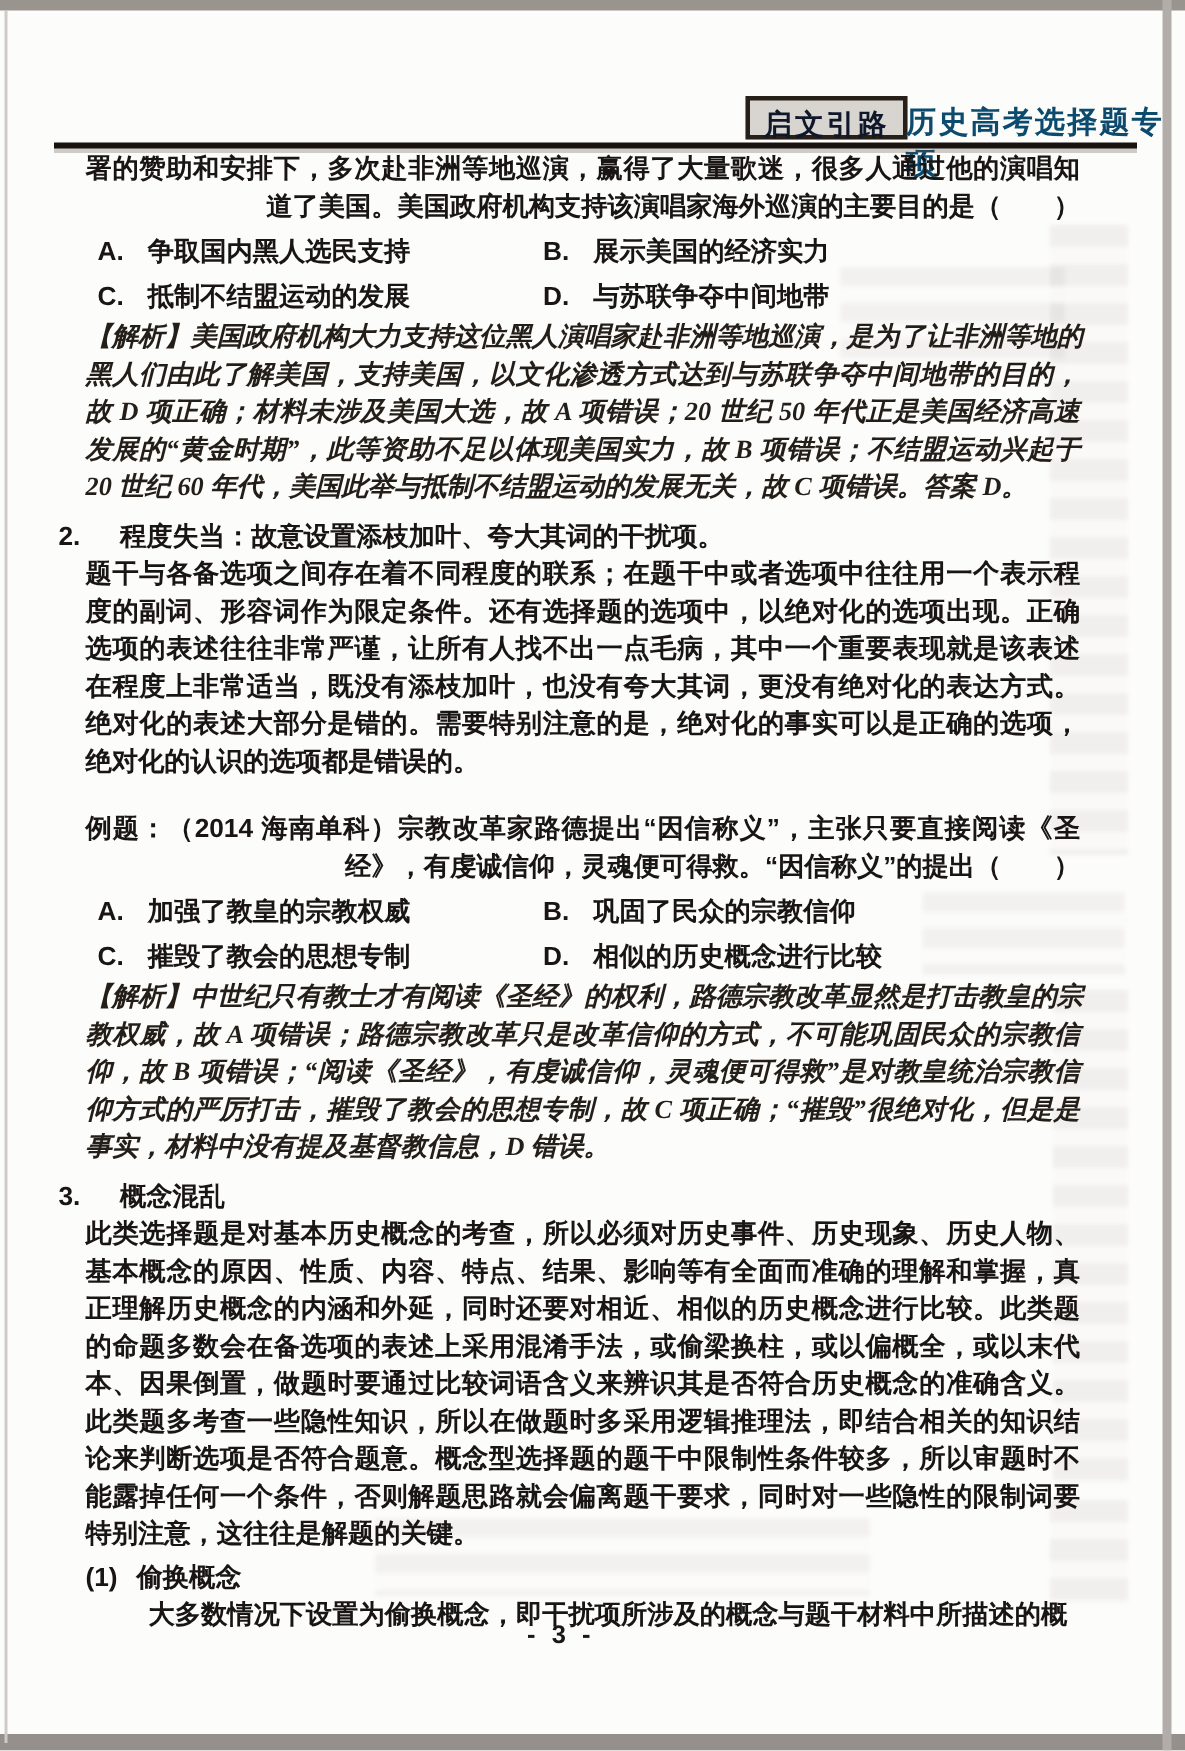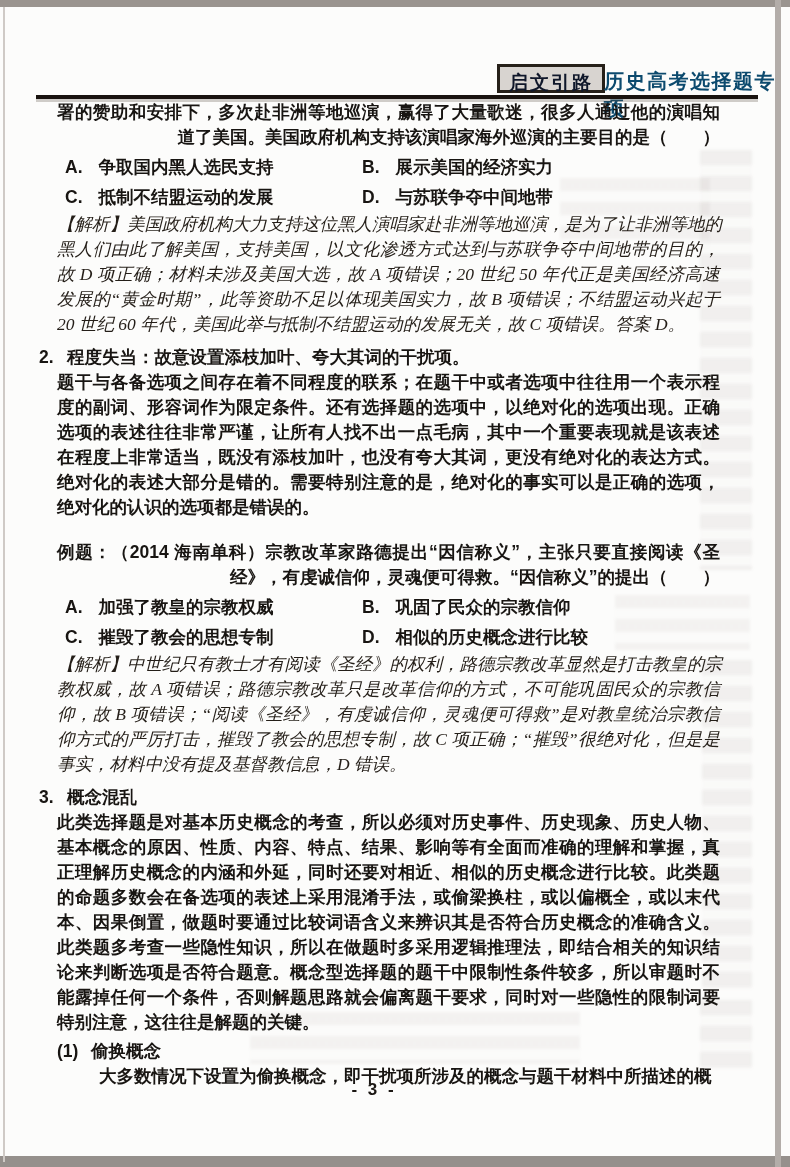--- a/index.html
+++ b/index.html
@@ -44,25 +44,25 @@
         text-align:justify; text-align-last:justify; text-justify:inter-character; }
   .lines .ln:last-child { text-align-last:left; }
   .bracket-row { height:25px; line-height:25px; display:flex; justify-content:flex-end; white-space:nowrap; }
 
   .opts { margin-top:2px; }
   .opt-row { height:30px; line-height:30px; display:flex; padding-left:8px; white-space:nowrap; }
   .opt { display:flex; }
   .opt-first { width:297px; }
   .opt-label { margin-right:16px; }
 
-  .analysis { font-family:"Liberation Serif", serif; font-style:italic; font-weight:400; color:#241e18; }
+  .analysis { font-family:"Liberation Serif", serif; font-style:italic; font-weight:700; color:#241e18; }
 
   .sec-head { display:flex; height:25px; line-height:25px; margin-left:-18px; margin-top:8px; white-space:nowrap; }
   .sec-num { width:28px; font-weight:700; }
-  .sec-title { font-weight:700; }
+  .sec-title { font-weight:700;margin-left:13px; }
   .sub-head { display:flex; height:25px; line-height:25px; margin-top:4px; white-space:nowrap; }
   .sub-num { width:34px; }
   .closing { padding-left:42px; text-align:left; text-align-last:left; }
   .example { margin-top:20px; }
 
   .footer {
     position:absolute; left:0; top:1080px; width:748px;
     text-align:center; font-size:17px; font-weight:600; letter-spacing:3px; color:#1b1713;
   }
 

